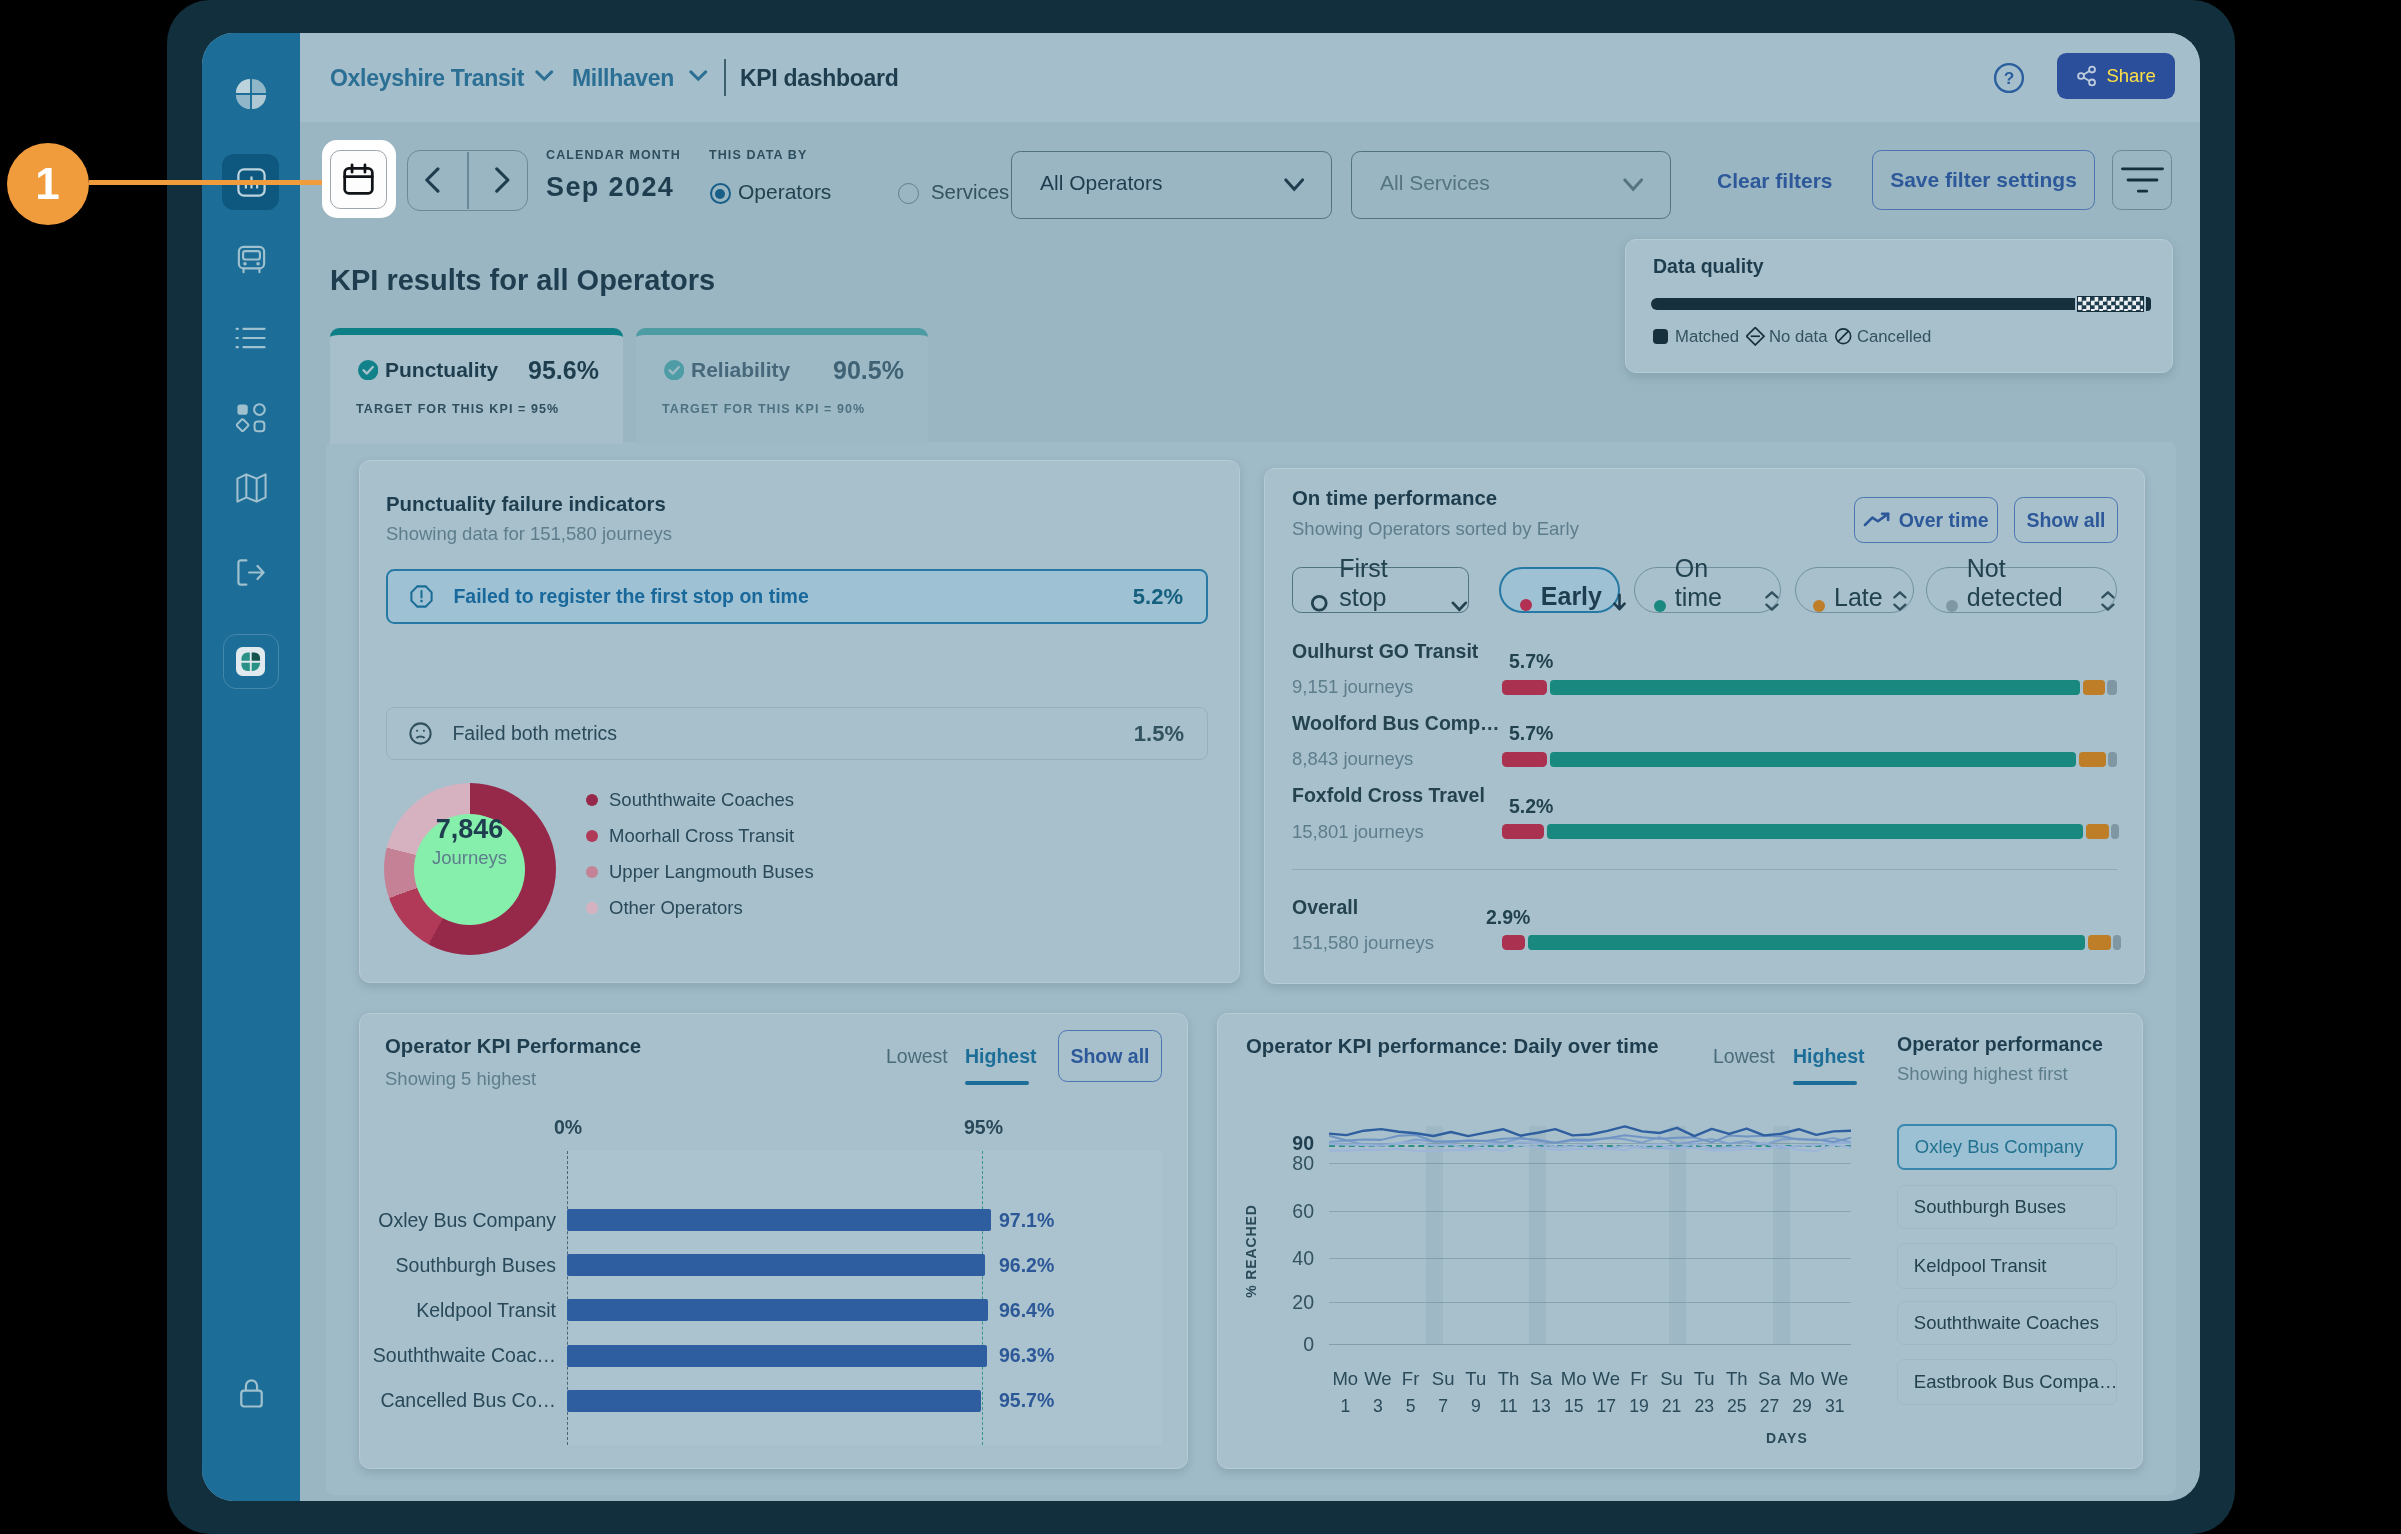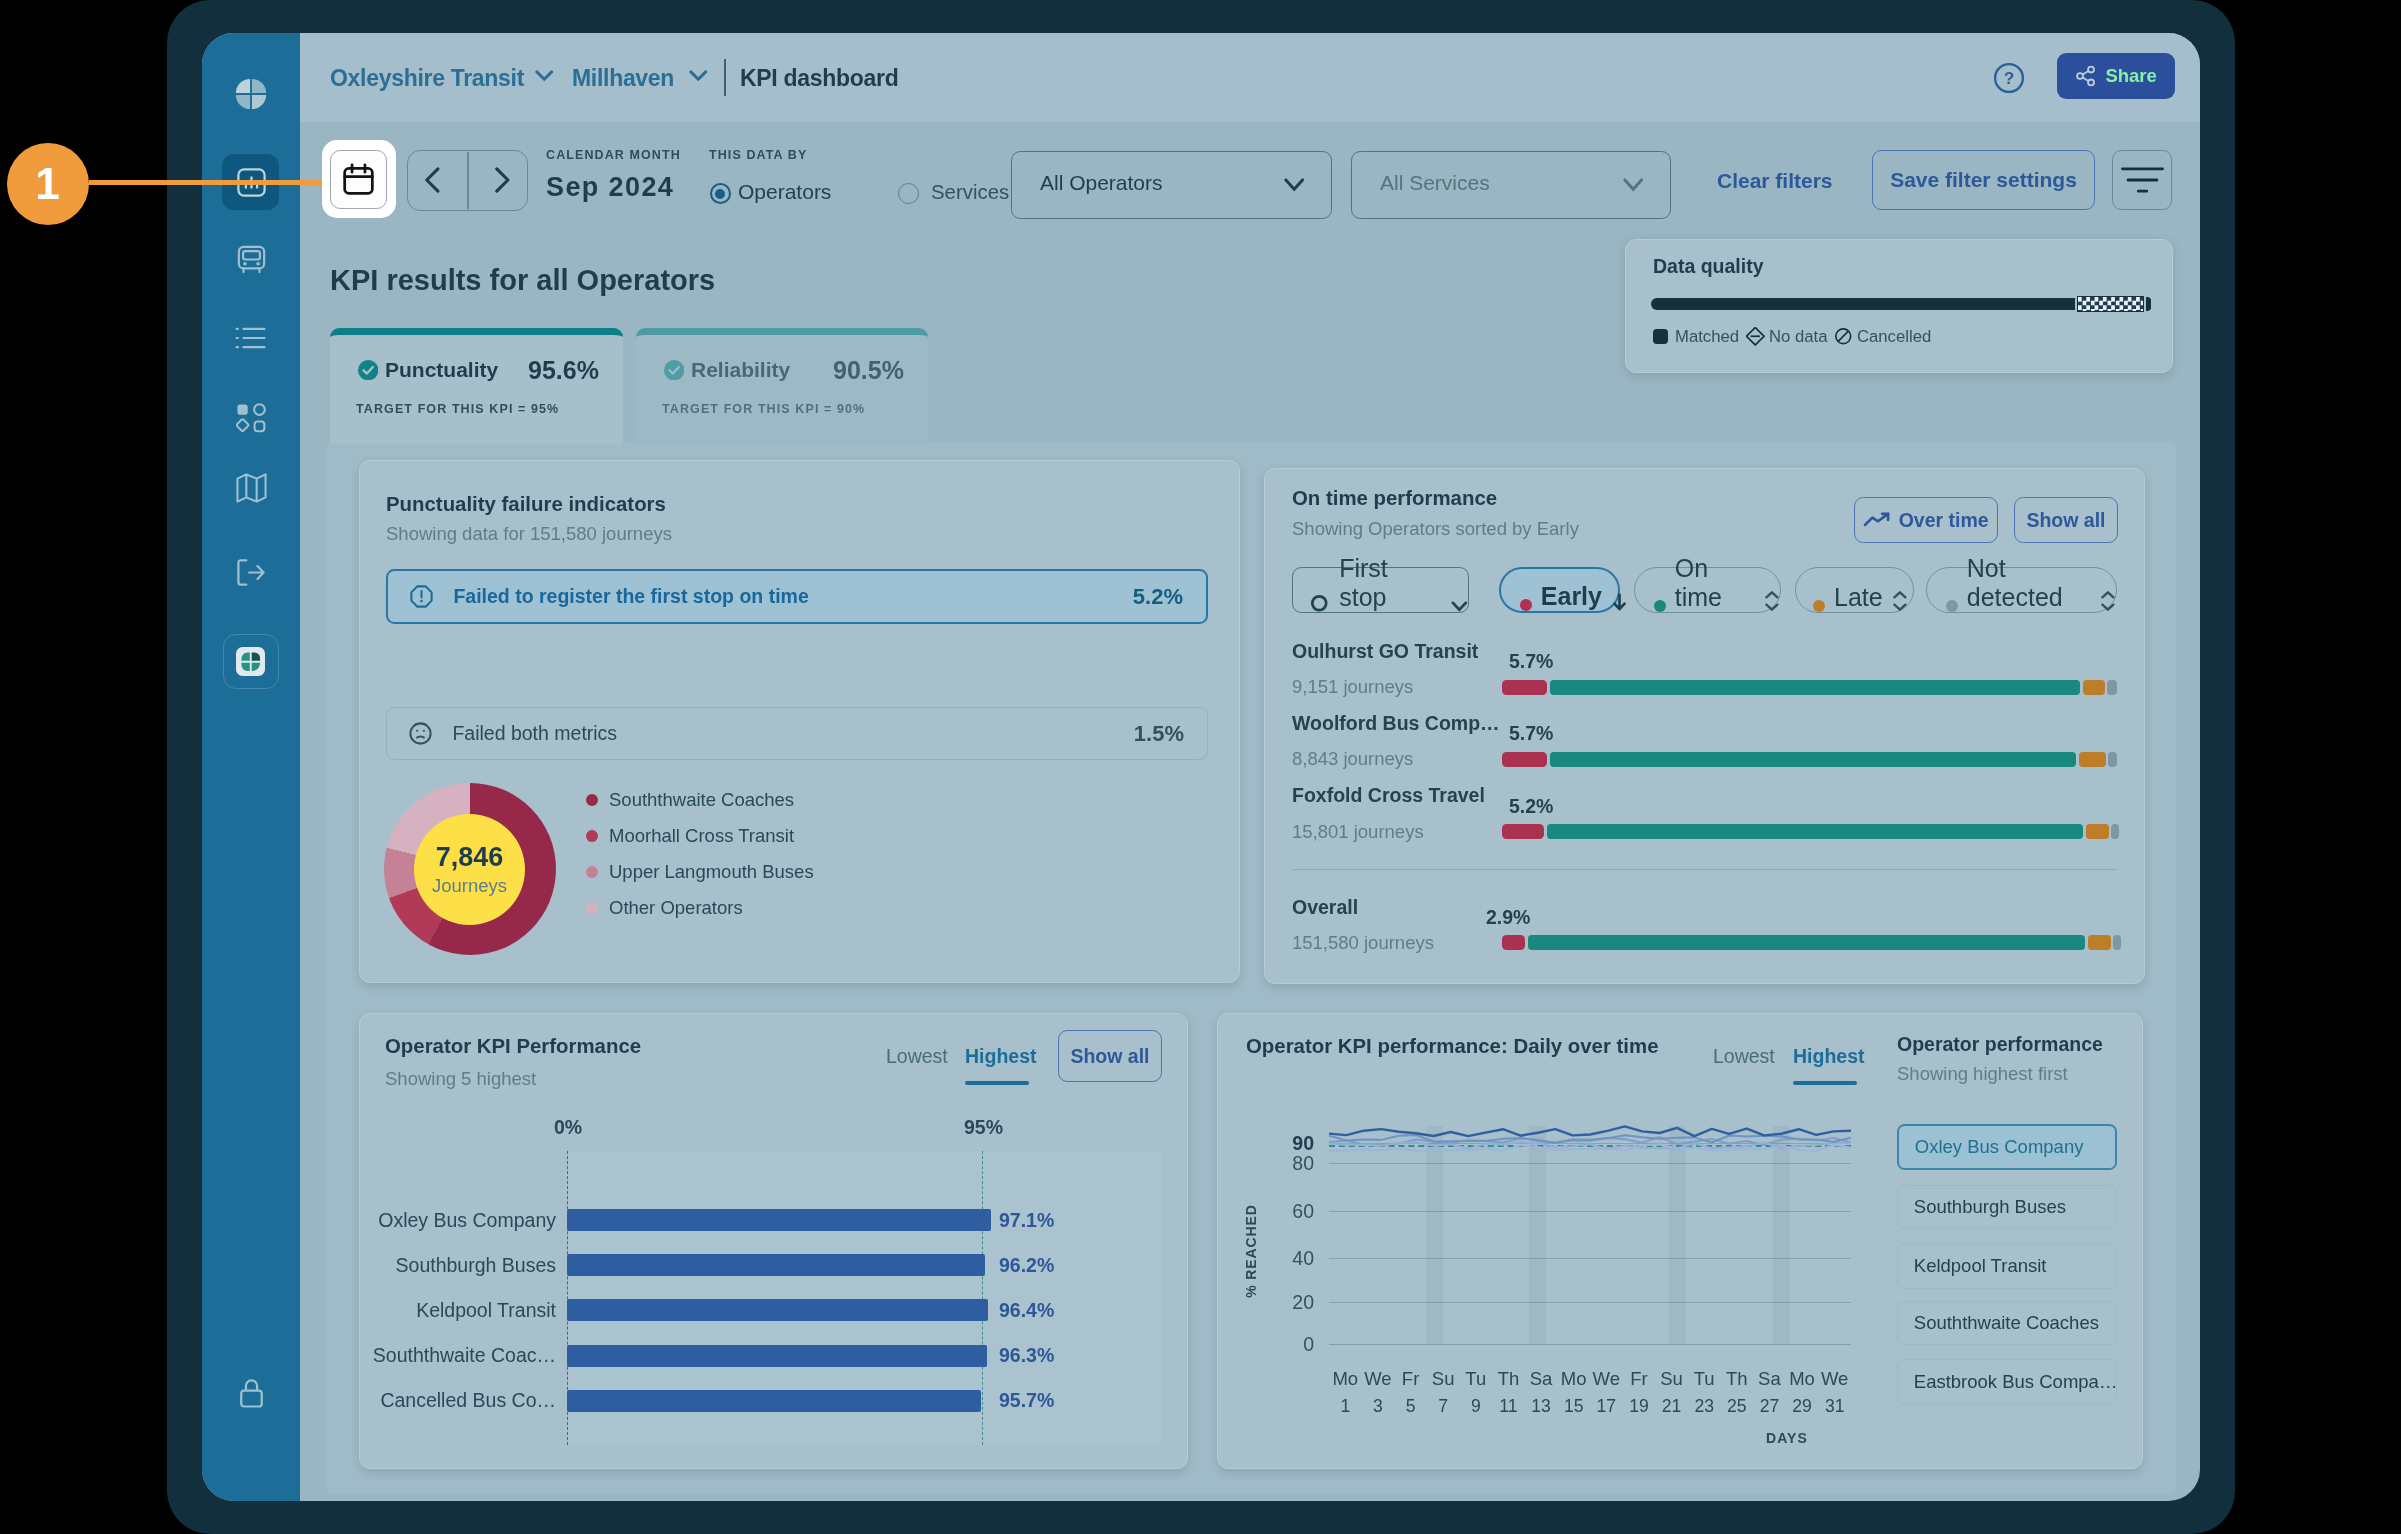--- a/index.html
+++ b/index.html
@@ -40,21 +40,21 @@
     </svg>
  <div class="abs" style="left:1855px;top:20.4px;width:118px;height:46px;background:#2B4F9A;border-radius:9.3px;display:flex;align-items:center;justify-content:center">
   <svg width="22" height="22" viewBox="0 0 24 24" style="margin-right:8.3px">
         <g stroke="#BECBDD" stroke-width="2" fill="none">
           <circle cx="17.5" cy="5" r="3.2"></circle>
           <circle cx="5.5" cy="12" r="3.2"></circle>
           <circle cx="17.5" cy="19" r="3.2"></circle>
           <path d="M8.4 10.4 L14.6 6.6 M8.4 13.6 L14.6 17.4"></path>
         </g>
       </svg>
-  <span style="color:#86efac;font-size:18.5px;font-weight:700">Share</span>
+  <span style="color:#fde047;font-size:18.5px;font-weight:400">Share</span>
  </div>
 
  <div class="sidebar"></div>
  <div class="navic" style="top:44px">
       <svg width="34" height="34" viewBox="0 0 36 36">
         <path d="M2 17 A15 15 0 0 1 17 2 L17 17 Z" fill="#BCD3DC"></path>
         <path d="M19 2 A15 15 0 0 1 34 17 L19 17 Z" fill="#8FB7C9"></path>
         <path d="M34 19 A15 15 0 0 1 19 34 L19 19 Z" fill="#AFC9D4"></path>
         <path d="M17 34 A15 15 0 0 1 2 19 L17 19 Z" fill="#8FB7C9"></path>
       </svg>
@@ -236,21 +236,21 @@
           <path d="M8 17.5 a6 5 0 0 1 9 0"></path>
           <circle cx="8.8" cy="9.5" r="1.2" fill="#33525F" stroke="none"></circle>
           <circle cx="16.2" cy="9.5" r="1.2" fill="#33525F" stroke="none"></circle>
         </g>
       </svg>
   <span style="margin-left:20.4px;font-size:19.5px;color:#2A4A5A">Failed both metrics</span>
   <span style="margin-left:auto;margin-right:23px;font-size:22px;font-weight:700;color:#33525F">1.5%</span>
  </div>
 
  <div class="abs" style="left:182px;top:750px;width:172px;height:172px;border-radius:50%;background:conic-gradient(#96284A 0 58%,#B03A58 58% 69.5%,#C58296 69.5% 79%,#D6B1BF 79% 100%)"></div>
- <div class="abs" style="left:212px;top:781px;width:111px;height:111px;border-radius:50%;background:#fde047;display:flex;flex-direction:column;align-items:center;justify-content:center">
+ <div class="abs" style="left:212px;top:781px;width:111px;height:111px;border-radius:50%;background:#86efac;display:flex;flex-direction:column;align-items:center;justify-content:flex-start">
   <div class="dk b" style="font-size:27px">7,846</div>
   <div class="gy" style="font-size:18.5px;margin-top:1.9px">Journeys</div>
  </div>
  <div class="abs" style="left:384px;top:749px;font-size:18.5px;color:#29495A;line-height:36px">
   <div><span class="dot" style="background:#96284A;margin-right:11px"></span>Souththwaite Coaches</div>
   <div><span class="dot" style="background:#B03A58;margin-right:11px"></span>Moorhall Cross Transit</div>
   <div><span class="dot" style="background:#C58296;margin-right:11px"></span>Upper Langmouth Buses</div>
   <div><span class="dot" style="background:#D6B1BF;margin-right:11px"></span>Other Operators</div>
  </div>
 

